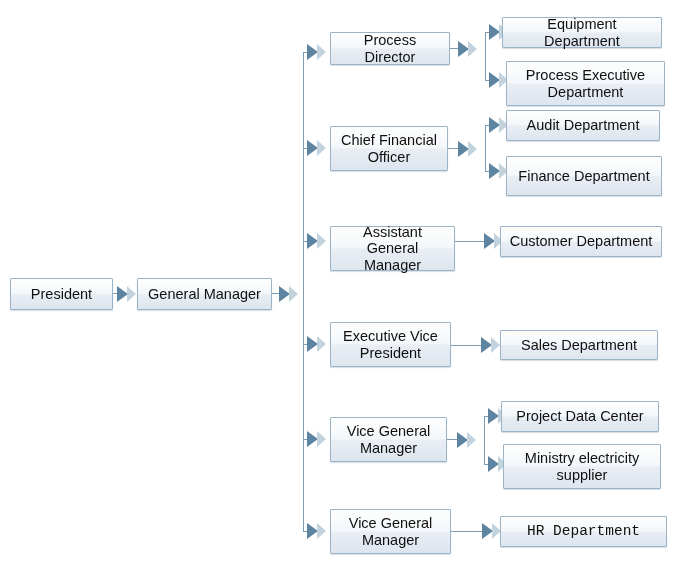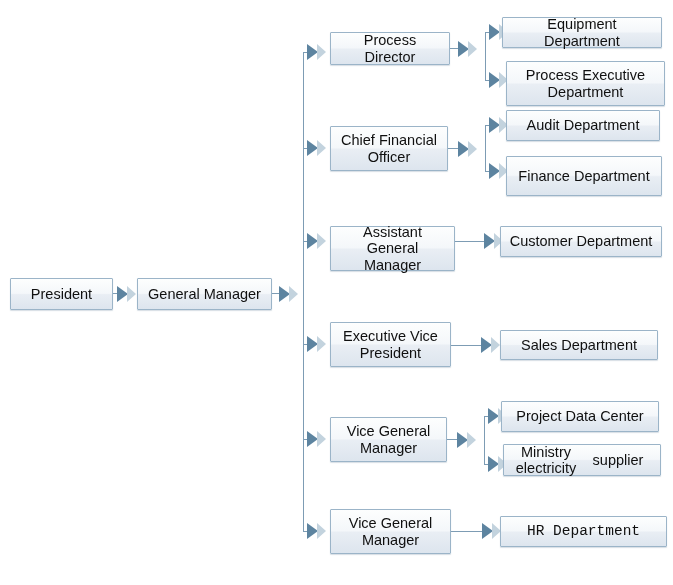--- a/index.html
+++ b/index.html
@@ -259,21 +259,21 @@
   </div>
 
   <div class="node" style="left:500px; top:330px; width:158px; height:30px;">
     <span>Sales Department</span>
   </div>
 
   <div class="node" style="left:501px; top:401px; width:158px; height:31px;">
     <span>Project Data Center</span>
   </div>
 
-  <div class="node" style="left:503px; top:444px; width:158px; height:32px; flex-direction:row; justify-content:center;">
+  <div class="node" style="left:503px; top:444px; width:158px; height:45px; flex-direction:column; justify-content:center;">
     <span>Ministry electricity</span>
     <span>supplier</span>
   </div>
 
   <div class="node" style="left:500px; top:516px; width:167px; height:31px;font-family:Liberation Mono, monospace;">
     <span>HR Department</span>
   </div>
 
 </div>
 

